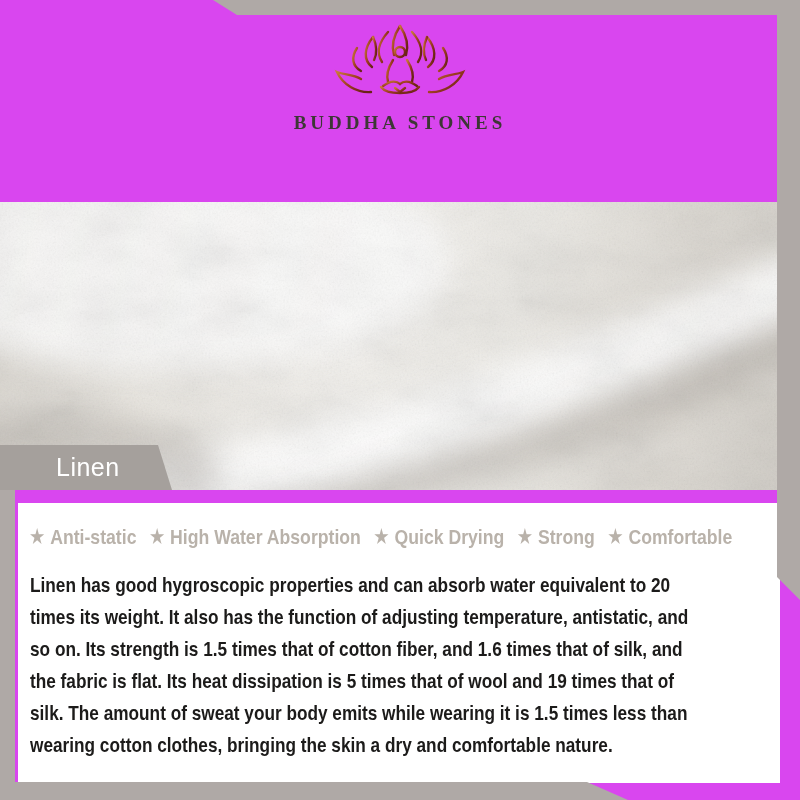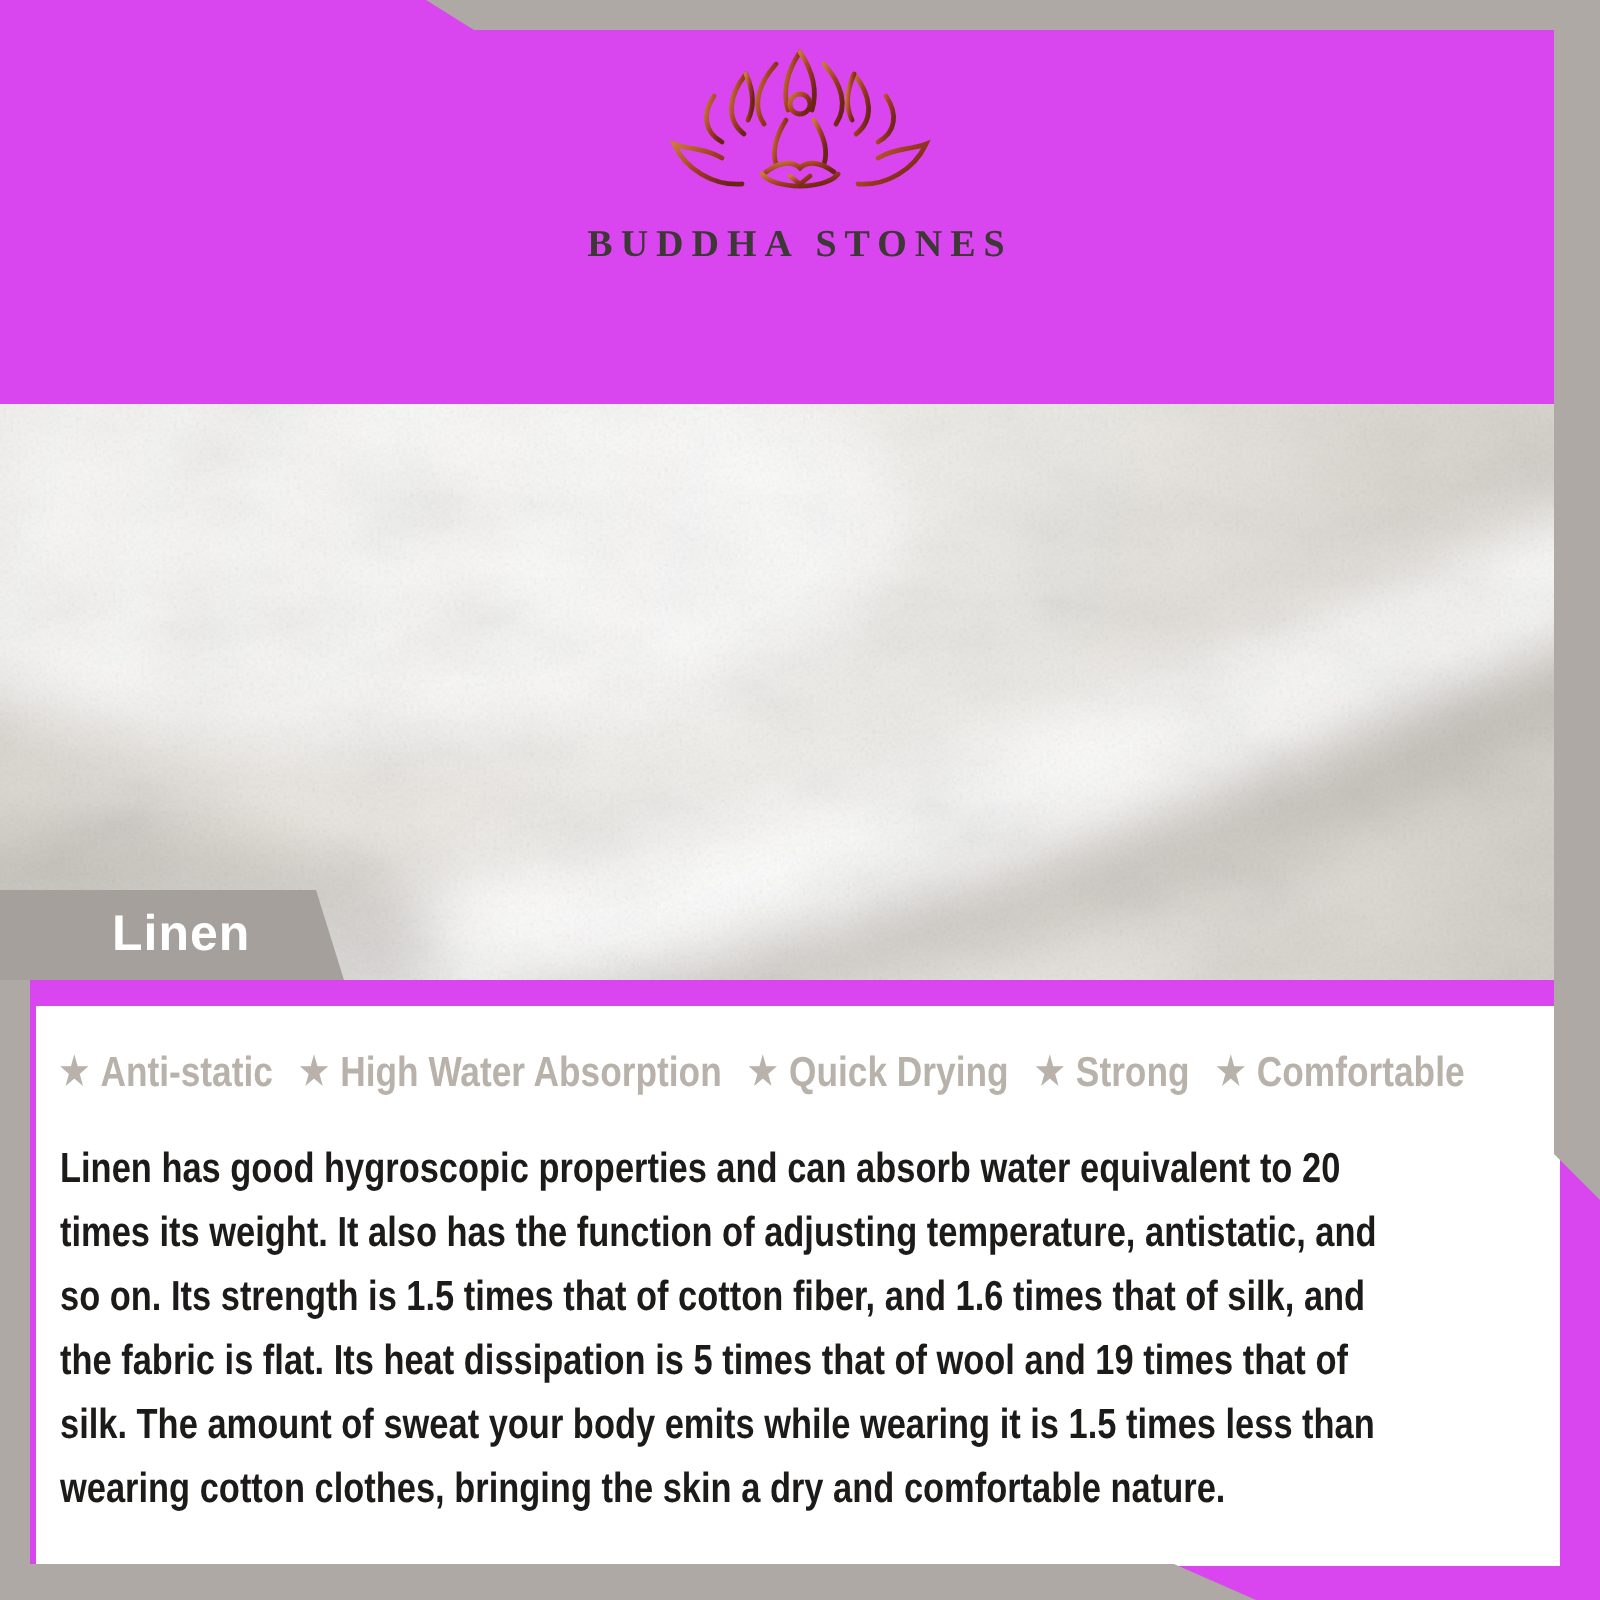--- a/index.html
+++ b/index.html
@@ -46,21 +46,21 @@
   
   .fabric-tag{
     position:absolute;left:0;top:445px;width:172px;height:45px;
     background:#a5a09c;
     clip-path:polygon(0 0,158px 0,172px 100%,0 100%);
     z-index:3;
   }
   .fabric-tag-label{
     display:block;
     padding-left:56px;line-height:45px;
-    font-size:25px;font-weight:700;color:#ffffff;
+    font-size:25px;font-weight:400;color:#ffffff;
     letter-spacing:0.5px;
   }
   
   .panel{
     position:absolute;left:18px;top:503px;width:762px;height:280px;
     background:#ffffff;z-index:2;
   }
   .features-row{
     margin:22px 0 0 12px;height:30px;
   }

